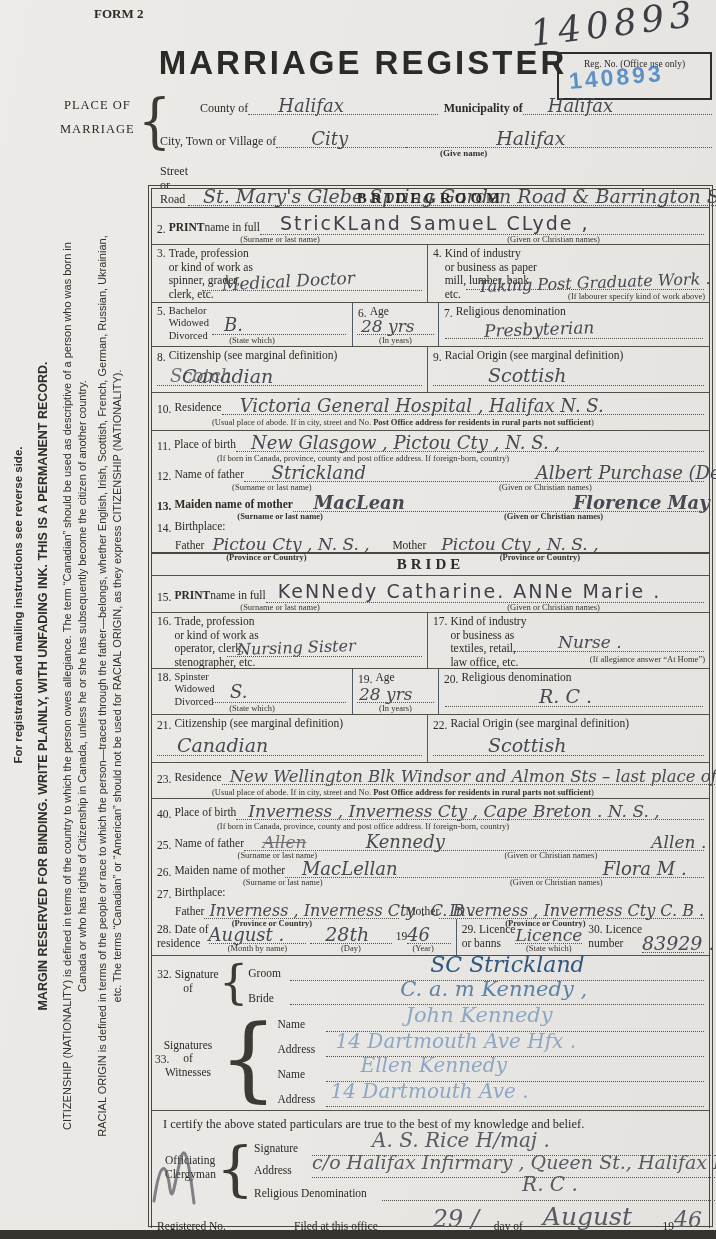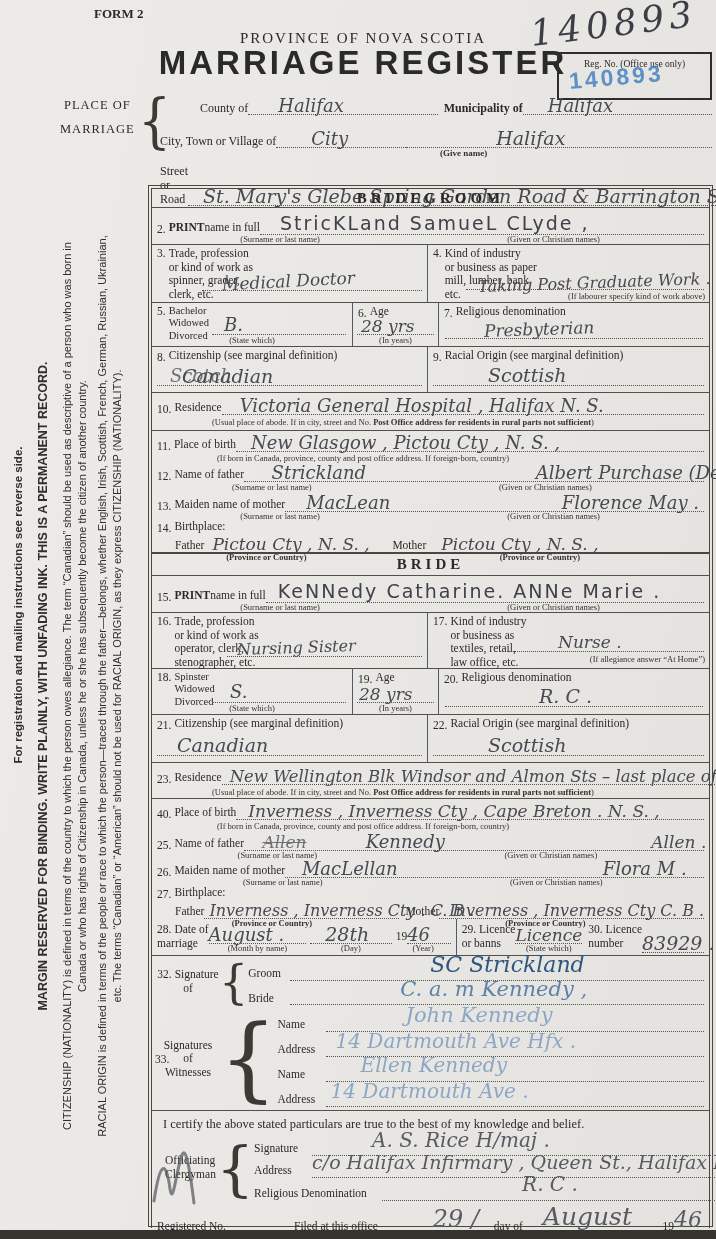--- a/index.html
+++ b/index.html
@@ -42,21 +42,20 @@
   .vrot{position:absolute;transform:rotate(-90deg);transform-origin:0 0;text-align:center;color:#2f2e2a;}
   .botband{position:absolute;left:0;bottom:0;width:716px;height:9px;background:#35342f;}
 </style>
 </head>
 <body>
 
 <div class="page">
 
   <div class="abs b" style="left:94px;top:6px;font-size:13px;">FORM 2</div>
   <div class="abs val" style="left:530px;top:8px;font-size:36px;letter-spacing:5px;color:#3d3d45;transform:rotate(-7deg);">140893</div>
-  <div class="abs" style="left:148px;top:30px;width:430px;text-align:center;font-size:15px;letter-spacing:2px;">PROVINCE OF NOVA SCOTIA</div>
   <div class="abs" style="left:128px;top:44px;width:470px;text-align:center;font-size:33px;font-weight:bold;letter-spacing:3px;font-family:'Liberation Sans',sans-serif;color:#2a2a27;">MARRIAGE REGISTER</div>
 
   <div class="abs" style="left:557px;top:52px;width:151px;height:44px;border:2px solid #2e2d29;">
     <div style="font-size:9.5px;text-align:center;margin-top:5px;">Reg. No. (Office use only)</div>
     <div class="abs" style="left:10px;top:10px;font-size:23px;font-weight:bold;font-family:'Liberation Sans',sans-serif;color:#3c7cc0;letter-spacing:3px;transform:rotate(-5deg);opacity:.8;">140893</div>
   </div>
 
   <div class="abs" style="left:64px;top:98px;font-size:12.5px;letter-spacing:1px;">PLACE OF</div>
   <div class="abs" style="left:60px;top:122px;font-size:12.5px;letter-spacing:1px;">MARRIAGE</div>
   <div class="abs brace" style="left:138px;top:94px;font-size:52px;transform:scaleY(1.15);">{</div>
@@ -208,21 +207,21 @@
           <span class="val abs" style="left:6%;bottom:-1px;font-size:18px;">Strickland</span>
           <span class="val abs" style="left:42%;bottom:-1px;font-size:18px;">Albert Purchase (Deceased).</span>
         </span>
       </div>
       <div class="hrow" style="margin-top:1px;">
             <span class="hint" style="width:42%;">(Surname or last name)</span>
             <span class="hint" style="width:58%;">(Given or Christian names)</span>
           </div>
     </div>
 
-    <div class="row" style="height:25px;border-bottom:none;">
+    <div class="row" style="height:25px;border-bottom:none;font-weight:bold;">
       <div class="fl">
         <span class="num">13.</span>
         <span class="lbl">Maiden name of mother</span>
         <span class="fv">
           <span class="val abs" style="left:5%;bottom:-1px;font-size:18px;">MacLean</span>
           <span class="val abs" style="left:45%;bottom:-1px;font-size:18px;">Florence May .</span>
         </span>
       </div>
       <div class="hrow">
             <span class="hint" style="width:45%;">(Surname or last name)</span>
@@ -400,21 +399,21 @@
       </div>
       <div class="hrow">
             <span class="hint b" style="width:42%;">(Province or Country)</span>
             <span class="hint b" style="width:58%;">(Province or Country)</span>
           </div>
     </div>
 
     <div class="row cols" style="height:36px;padding:0;">
       <div class="cell" style="width:330px;display:flex;">
         <span class="lbl ml" style="padding-top:2px;"><span class="num">28.</span><span class="ml">Date of
-marriage</span></span>
+residence</span></span>
         <span style="flex:1.2;display:flex;flex-direction:column;justify-content:flex-end;">
           <span class="fv" style="flex:none;"><span class="val" style="font-size:18px;">August .</span></span>
           <span class="hint" style="text-align:center;">(Month by name)</span>
         </span>
         <span style="flex:1;display:flex;flex-direction:column;justify-content:flex-end;padding-left:4px;">
           <span class="fv" style="flex:none;"><span class="val" style="font-size:19px;left:15px;">28th</span></span>
           <span class="hint" style="text-align:center;">(Day)</span>
         </span>
         <span style="width:55px;display:flex;flex-direction:column;justify-content:flex-end;padding-left:4px;">
           <span class="fl" style="flex:none;">

